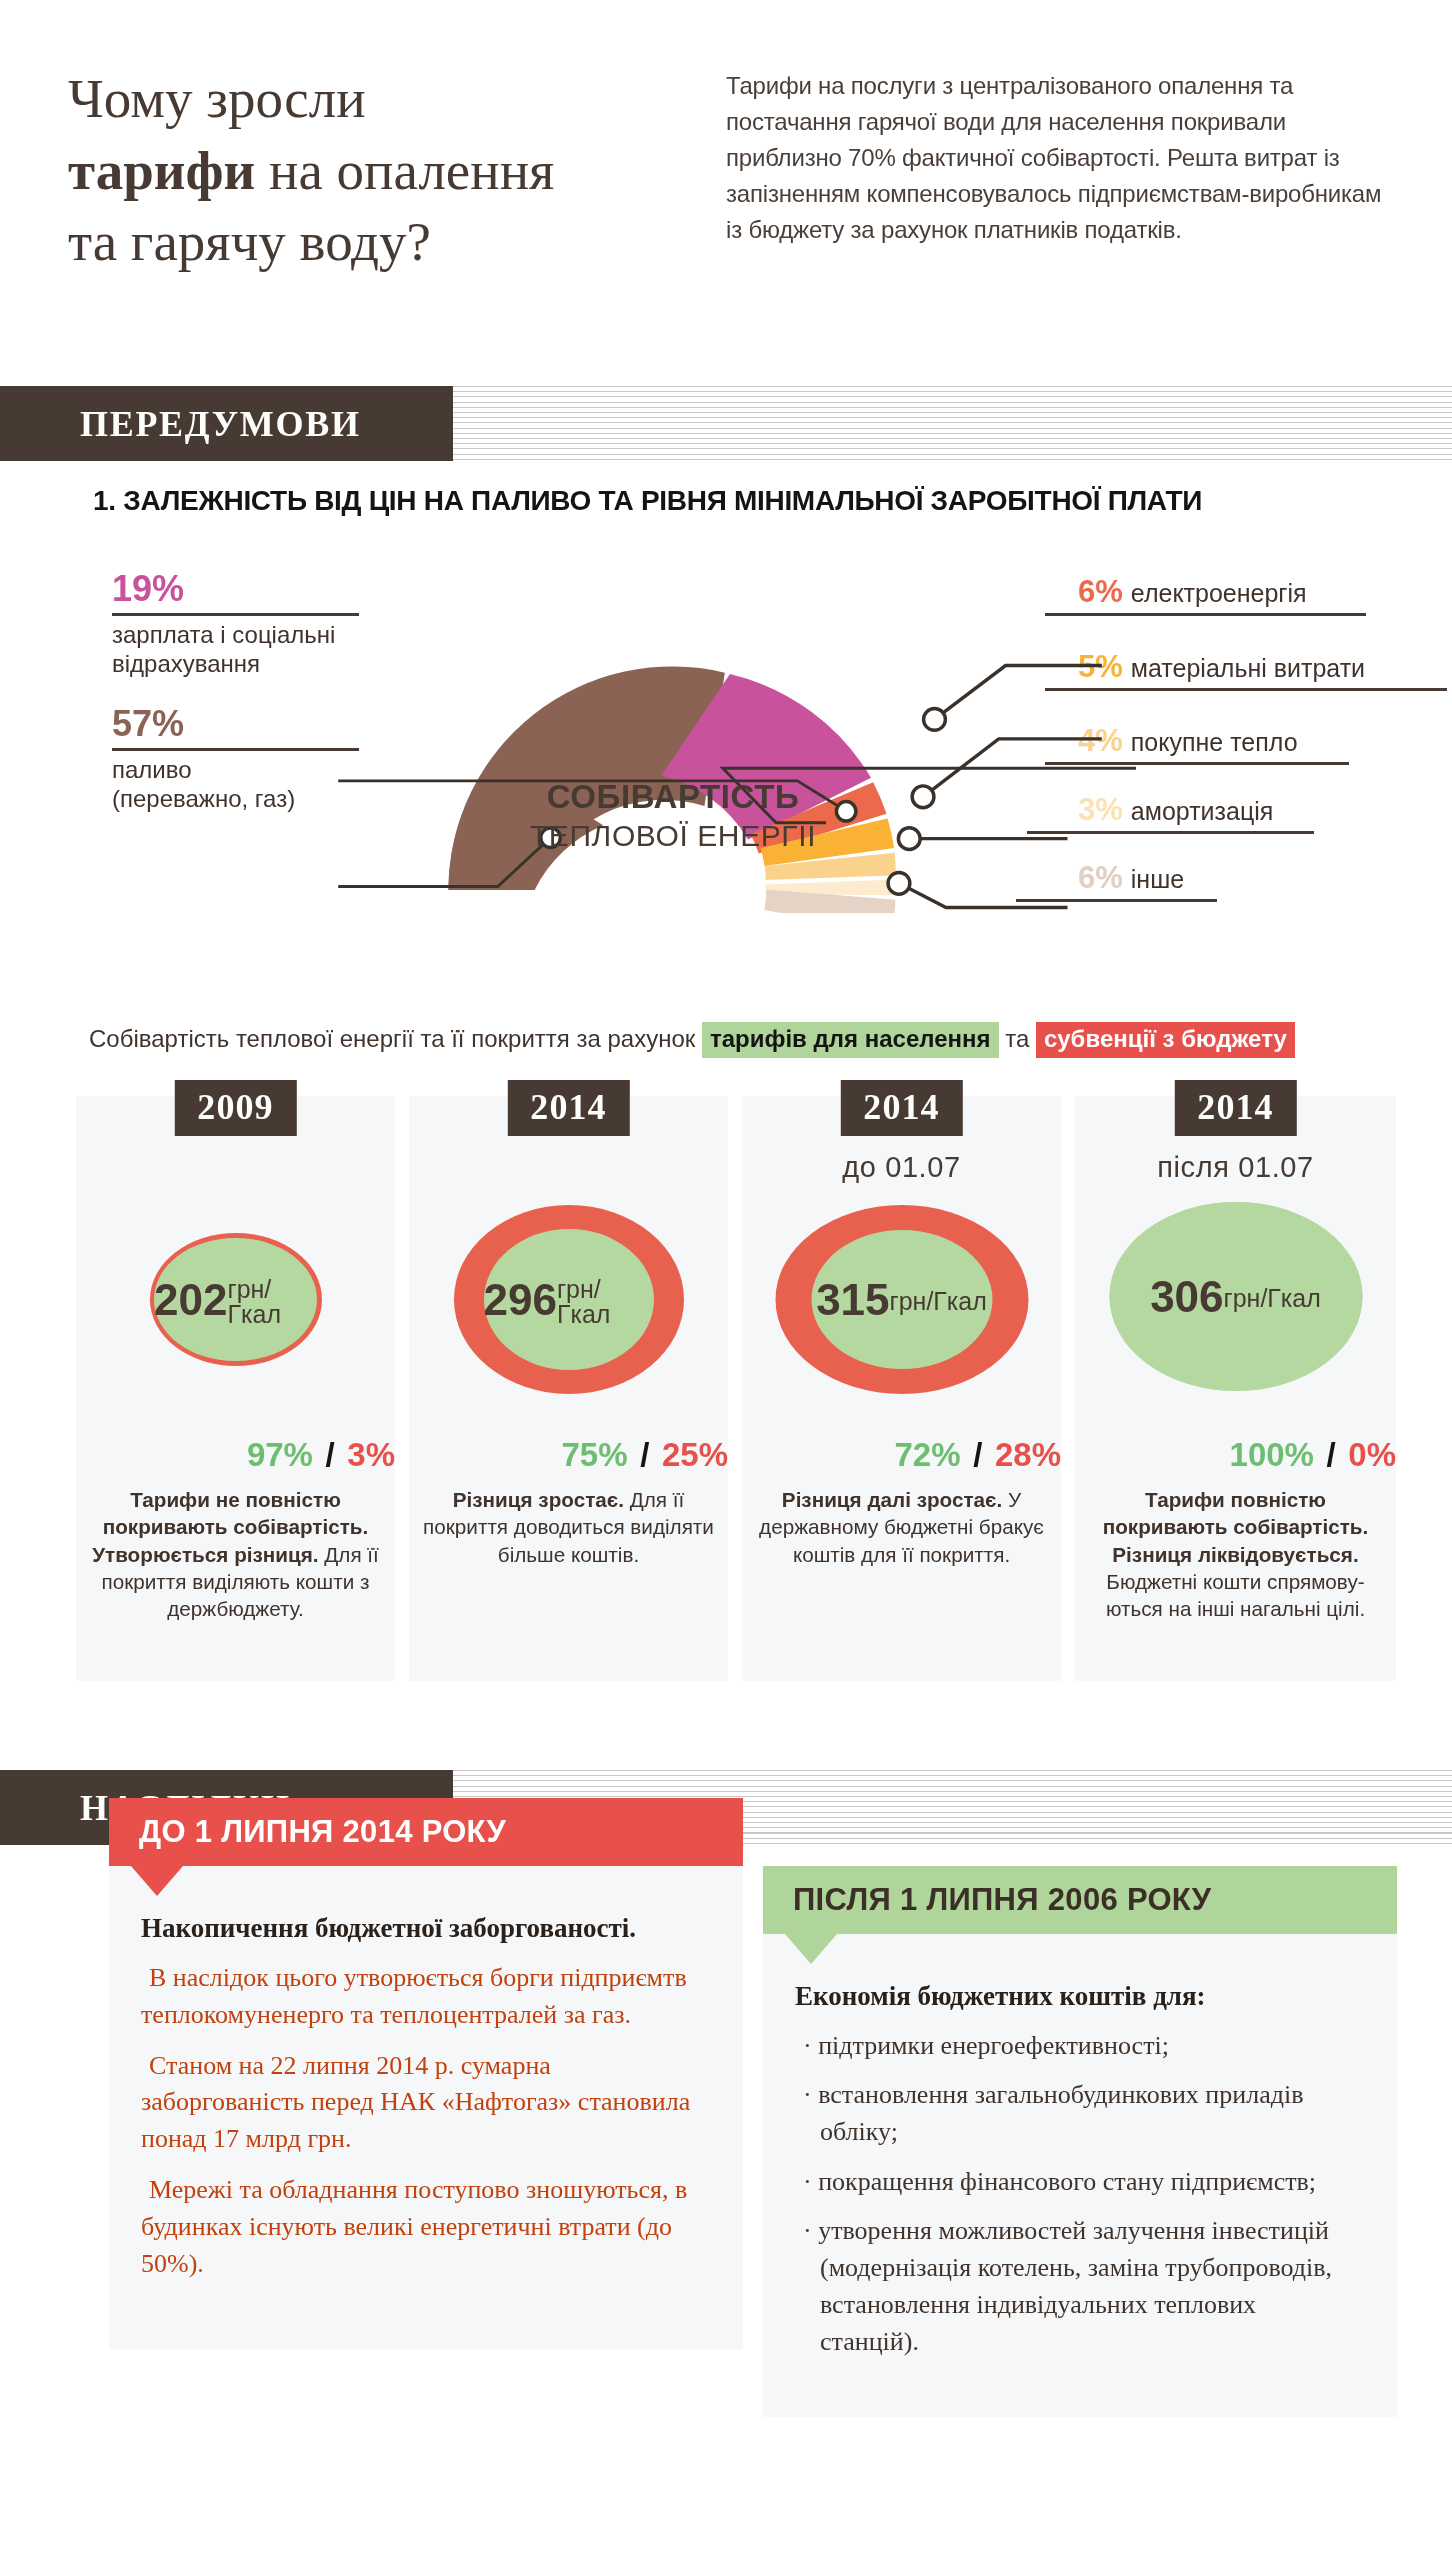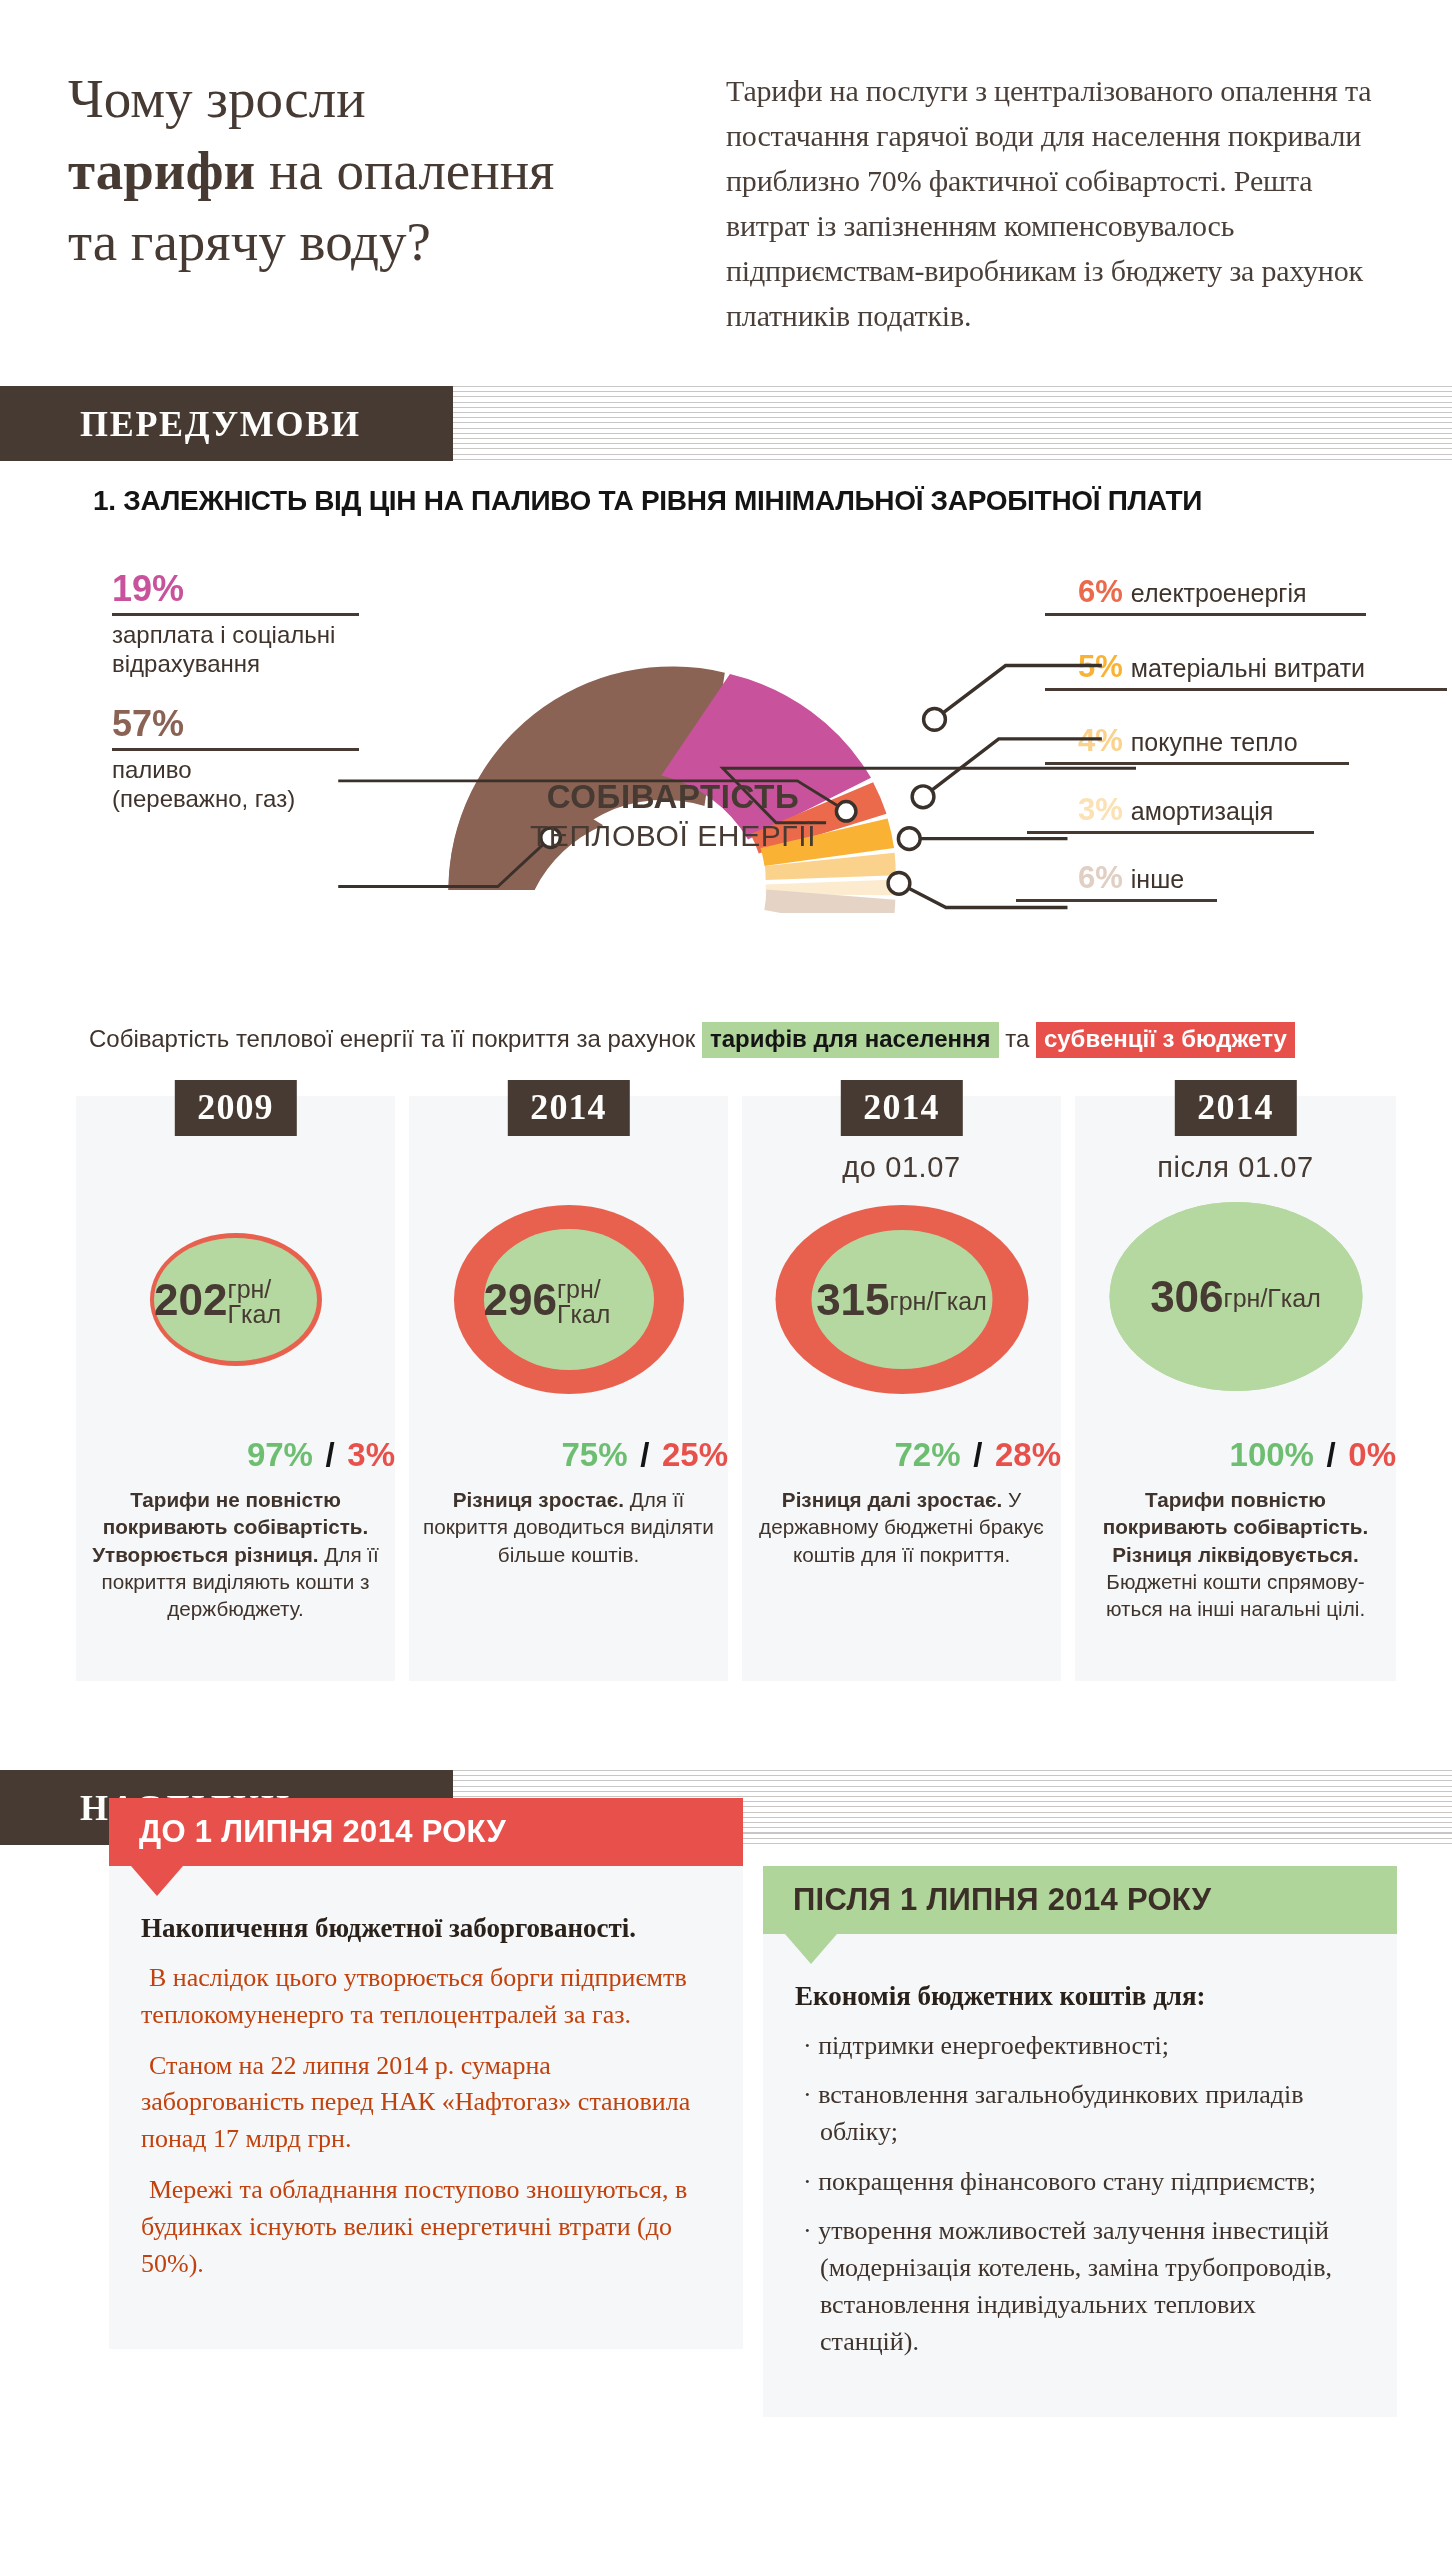--- a/index.html
+++ b/index.html
@@ -17,22 +17,22 @@
   .hero{position:absolute;left:0;top:0;width:1453px;height:379px;}
   .hero-title{
     position:absolute; left:68px; top:63px; width:608px;
     font-family:"Liberation Serif", serif;
     font-size:55px; line-height:1.30; color:#463A33;
   }
   .hero-title .hl{font-weight:bold;}
   .hero-title .ln{display:block;white-space:nowrap;}
   .hero-intro{
     position:absolute; left:726px; top:68px; width:674px;
-    font-size:30px; line-height:1.50; color:#4a3f38;
-    font-family:Liberation Serif, serif;
+    font-size:24px; line-height:1.50; color:#4a3f38;
+    font-family:Liberation Sans, sans-serif;
     letter-spacing:-0.2px;
   }
 
   
   .band{position:absolute;left:0;width:1413px;height:75px;}
   .band .stripes{
     position:absolute;left:0;top:0;width:1453px;height:75px;
     background-image:repeating-linear-gradient(
        to bottom,
        #c9c6c4 0px, #c9c6c4 1.1px,
@@ -363,21 +363,21 @@
       <div class="pb-p">В наслідок цього утворюється борги підприємтв теплокомуненерго та теплоцентралей за газ.</div>
       <div class="pb-p">Станом на 22 липня 2014 р. сумарна заборгованість перед НАК «Нафтогаз» становила понад 17 млрд грн.</div>
       <div class="pb-p">Мережі та обладнання поступово зношуються, в будинках існують великі енергетичні втрати (до 50%).</div>
     </div>
   </div>
 
   <div class="panel" style="left:763px;top:1866px;height:551px;">
     <div class="phead">
       <div class="bar" style="background:#AFD59B;"></div>
       <div class="tip" style="border-top:30px solid #AFD59B;"></div>
-      <span style="color:#3b2f28;">ПІСЛЯ 1 ЛИПНЯ 2014 РОКУ</span>
+      <span style="color:#3b2f28;">ПІСЛЯ 1 ЛИПНЯ 2006 РОКУ</span>
     </div>
     <div class="pbody">
       <div class="pb-title">Економія бюджетних коштів для:</div>
       <div class="pb-li">· підтримки енергоефективності;</div>
       <div class="pb-li">· встановлення загальнобудинкових приладів обліку;</div>
       <div class="pb-li">· покращення фінансового стану підприємств;</div>
       <div class="pb-li">· утворення можливостей залучення інвестицій (модернізація котелень, заміна трубопроводів, встановлення індивідуальних теплових станцій).</div>
     </div>
   </div>
 

